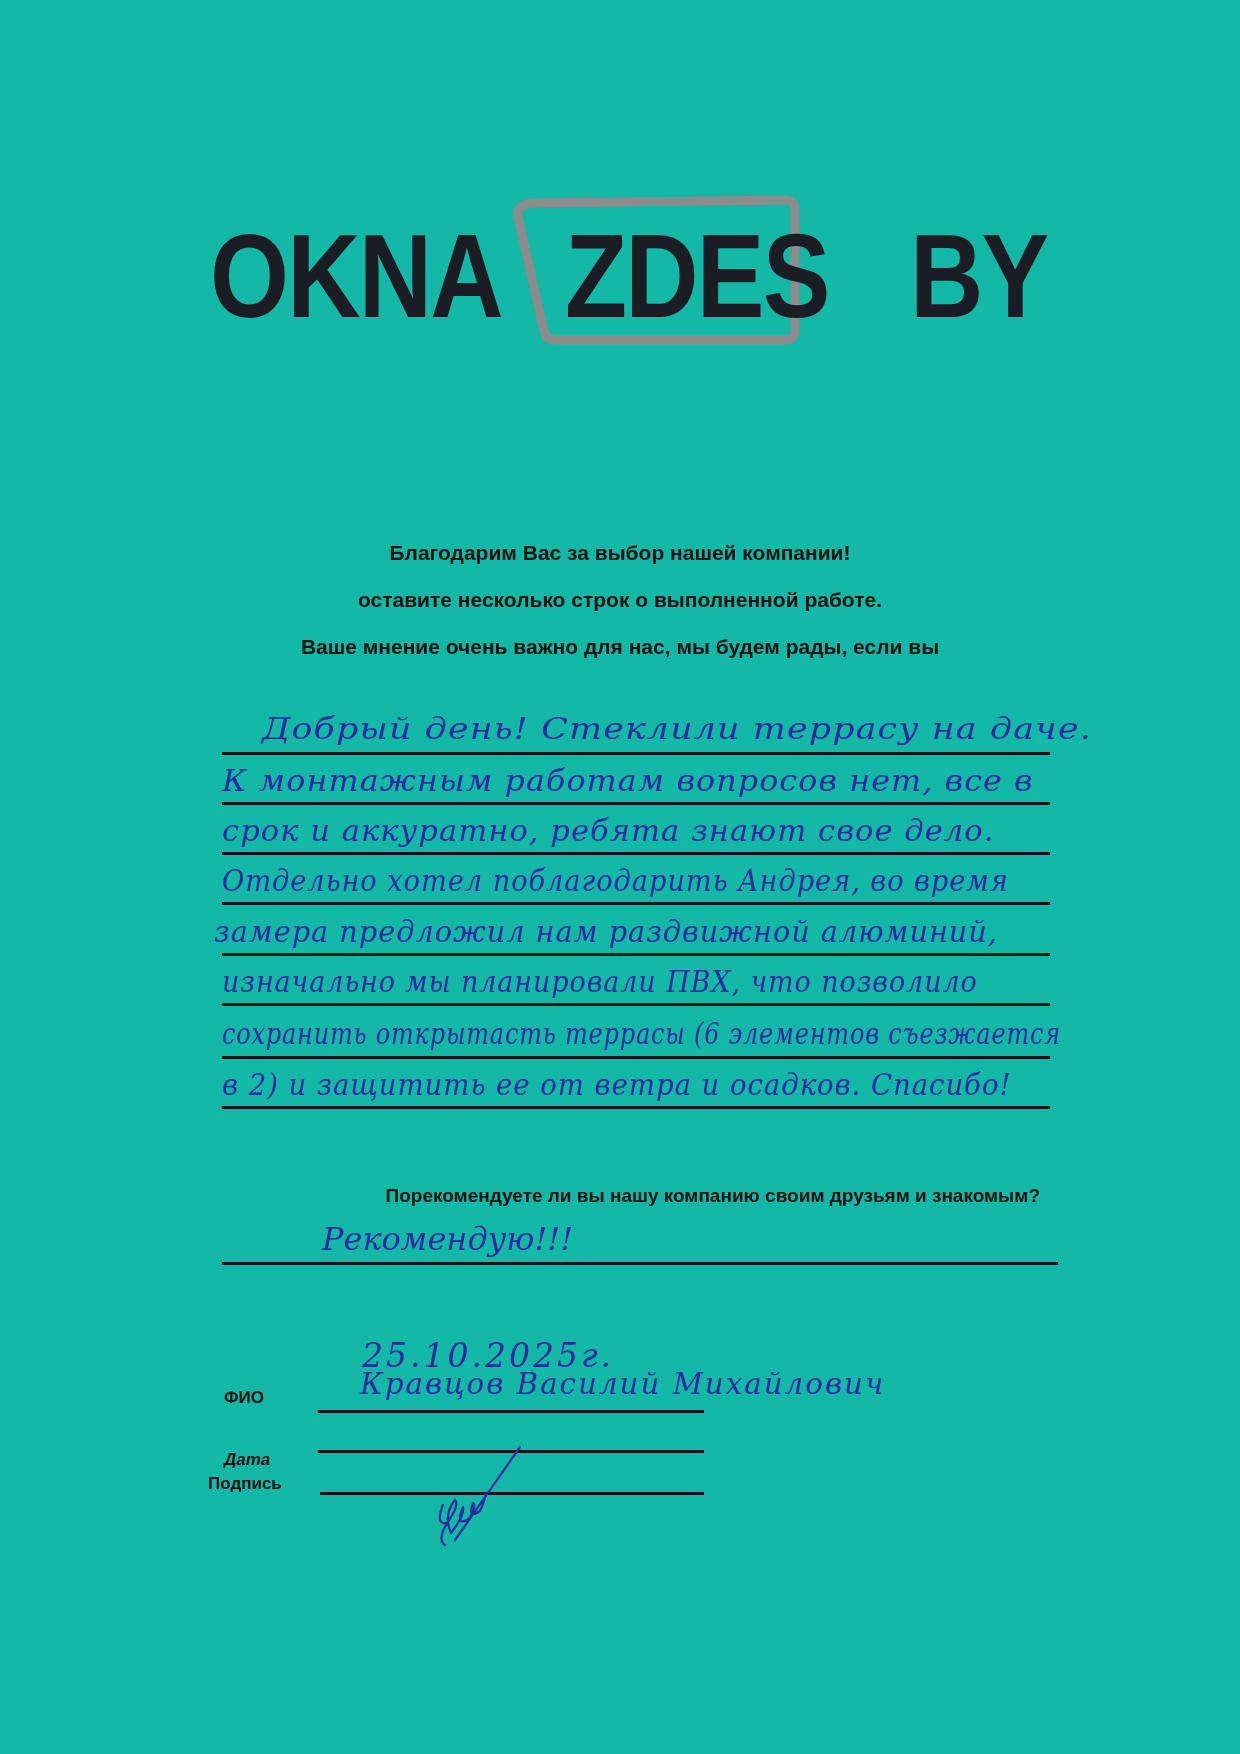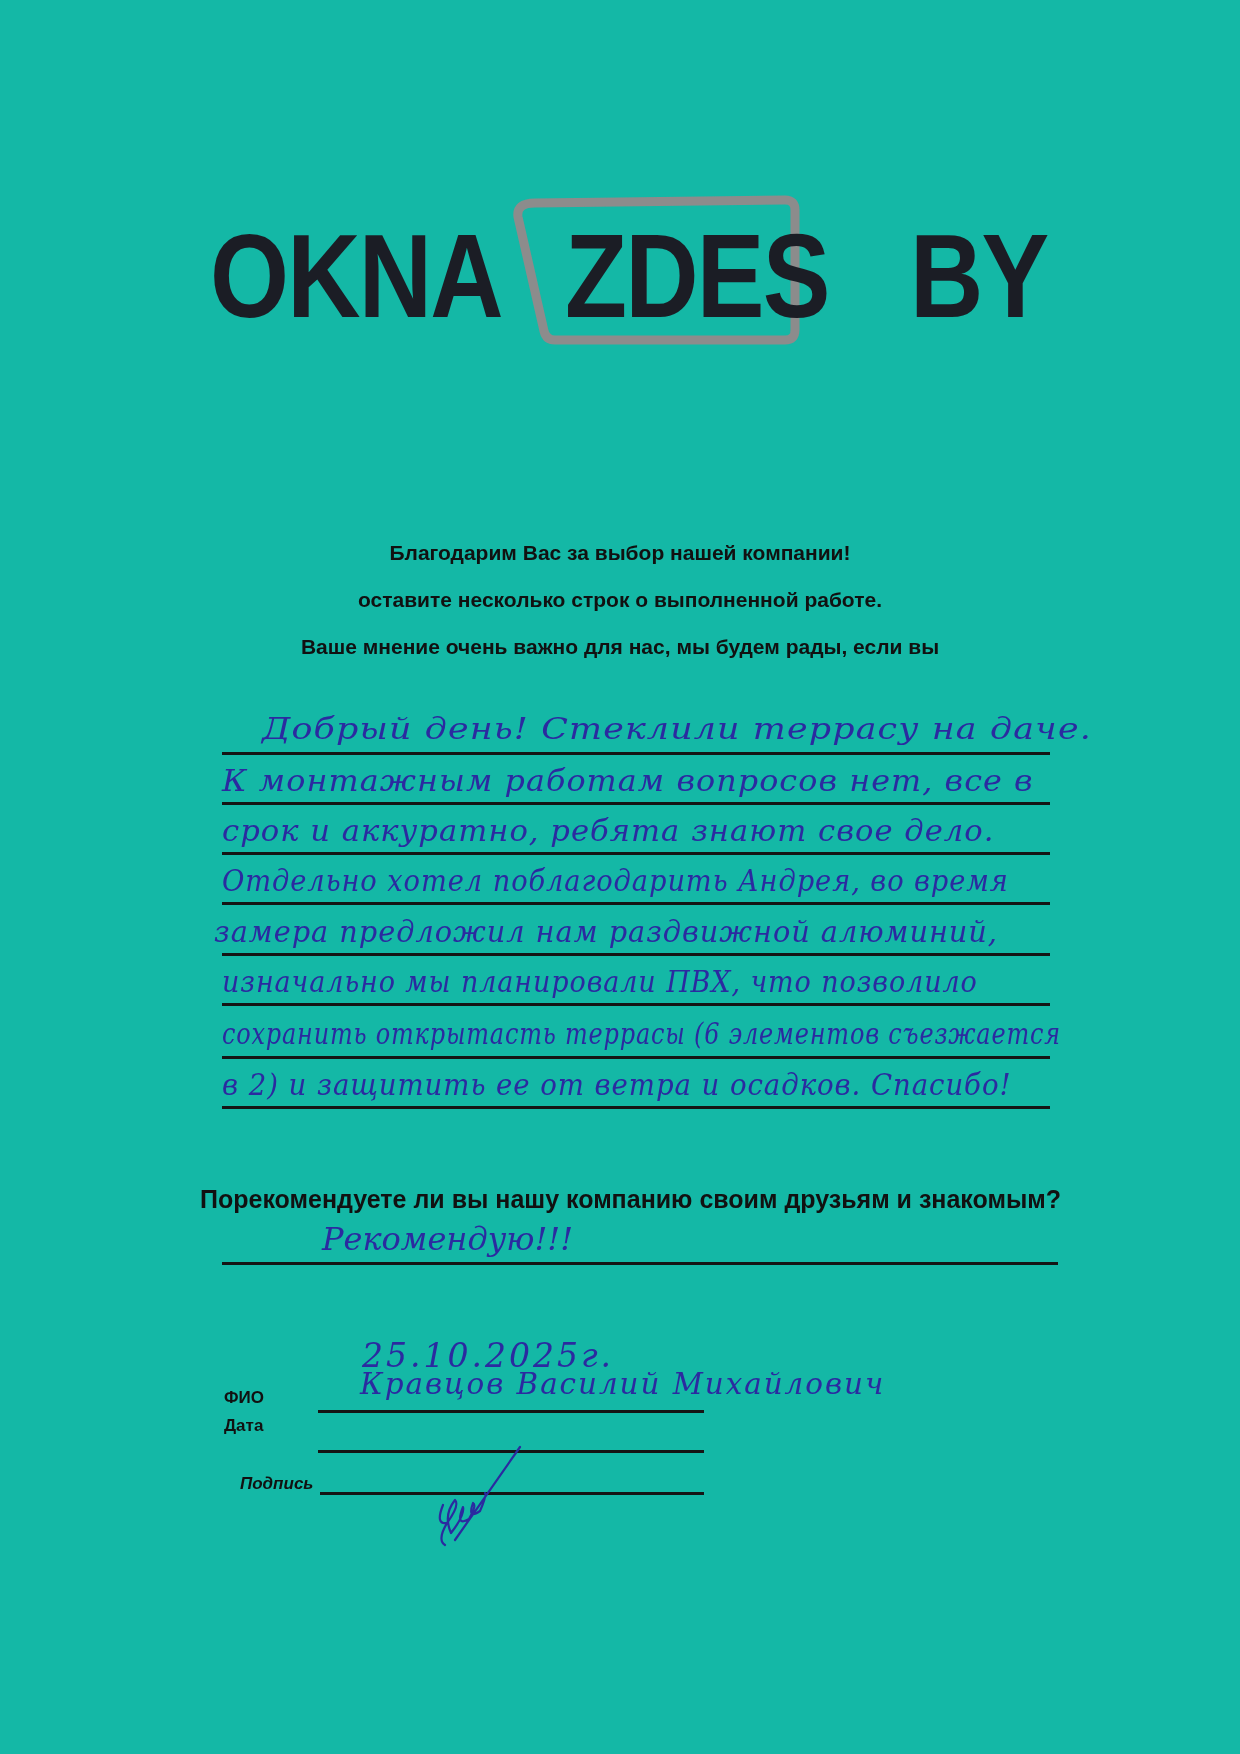--- a/index.html
+++ b/index.html
@@ -18,21 +18,21 @@
   .intro { position: absolute; left: 200px; top: 522px; width: 840px; text-align: center; font-weight: 700; font-size: 21px; line-height: 33px; color: #111; }
   .intro div { white-space: nowrap; margin-top: 14px; }
 
   
   .rule { position: absolute; height: 3px; background: #151515; }
 
   
   .hand { position: absolute; font-family: "DejaVu Serif", serif; font-style: italic; color: #2b2aa0; white-space: nowrap; transform-origin: left bottom; }
   .hand-line { font-size: 30px; line-height: 34px; letter-spacing: 1px; }
 
-  .question { position: absolute; left: 200px; top: 1185px; width: 840px; text-align: right; font-weight: 700; font-size: 25px; color: #111; white-space: nowrap; }
+  .question { position: absolute; left: 200px; top: 1185px; width: 840px; text-align: right; font-weight: 700; font-size: 19px; color: #111; white-space: nowrap; }
 
   .label { position: absolute; font-weight: 700; font-size: 17px; color: #111; }
 
   .signature { position: absolute; left: 425px; top: 1445px; width: 110px; height: 110px; }
 </style>
 </head>
 <body>
 
 <div class="page">
 
@@ -70,23 +70,23 @@
   <div class="hand hand-line" style="left:222px; top:1068px; transform:scaleX(0.92);">в 2) и защитить ее от ветра и осадков. Спасибо!</div>
 
   <div class="question">Порекомендуете ли вы нашу компанию своим друзьям и знакомым?</div>
   <div class="hand" style="left:322px; top:1220px; font-size:32px; line-height:38px;">Рекомендую!!!</div>
   <div class="rule" style="left:222px; top:1262px; width:836px;"></div>
 
   <div class="label" style="left:224px; top:1388px;">ФИО</div>
   <div class="rule" style="left:318px; top:1410px; width:386px;"></div>
   <div class="hand" style="left:360px; top:1366px; font-size:30px; line-height:36px; letter-spacing:2px; transform:scaleX(0.98);">Кравцов Василий Михайлович</div>
 
-  <div class="label" style="left:224px; top:1416px;">Дата</div>
+  <div class="label" style="left:224px; top:1450px;font-style:italic;">Дата</div>
   <div class="rule" style="left:318px; top:1450px; width:386px;"></div>
   <div class="hand" style="left:362px; top:1340px; font-size:33px; line-height:32px; letter-spacing:3px;">25.10.2025г.</div>
 
-  <div class="label" style="left:240px; top:1474px;font-style:italic;">Подпись</div>
+  <div class="label" style="left:208px; top:1474px;">Подпись</div>
   <div class="rule" style="left:320px; top:1492px; width:384px;"></div>
   <svg class="signature" viewBox="0 0 110 110" width="110" height="110">
     <path d="M 95 2 L 30 95 M 18 60 Q 10 80 22 78 Q 35 60 30 55 Q 18 70 26 88 Q 40 70 38 62 Q 30 82 44 74 Q 52 60 48 58 Q 42 75 55 66 Q 62 50 60 48 M 22 78 Q 12 95 20 100" fill="none" stroke="#2b2aa0" stroke-width="2.2" stroke-linecap="round" stroke-linejoin="round"></path>
   </svg>
 
 </div>
 
 </body></html>

